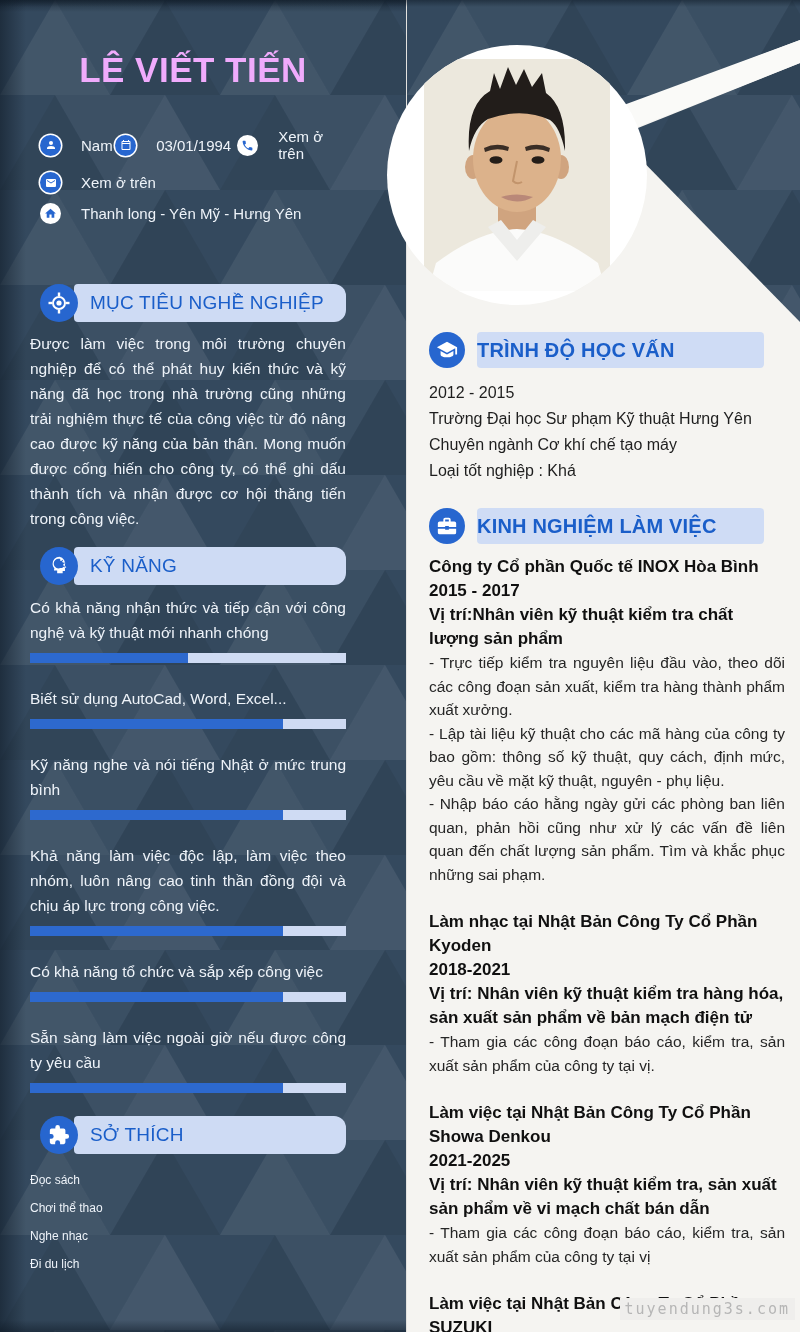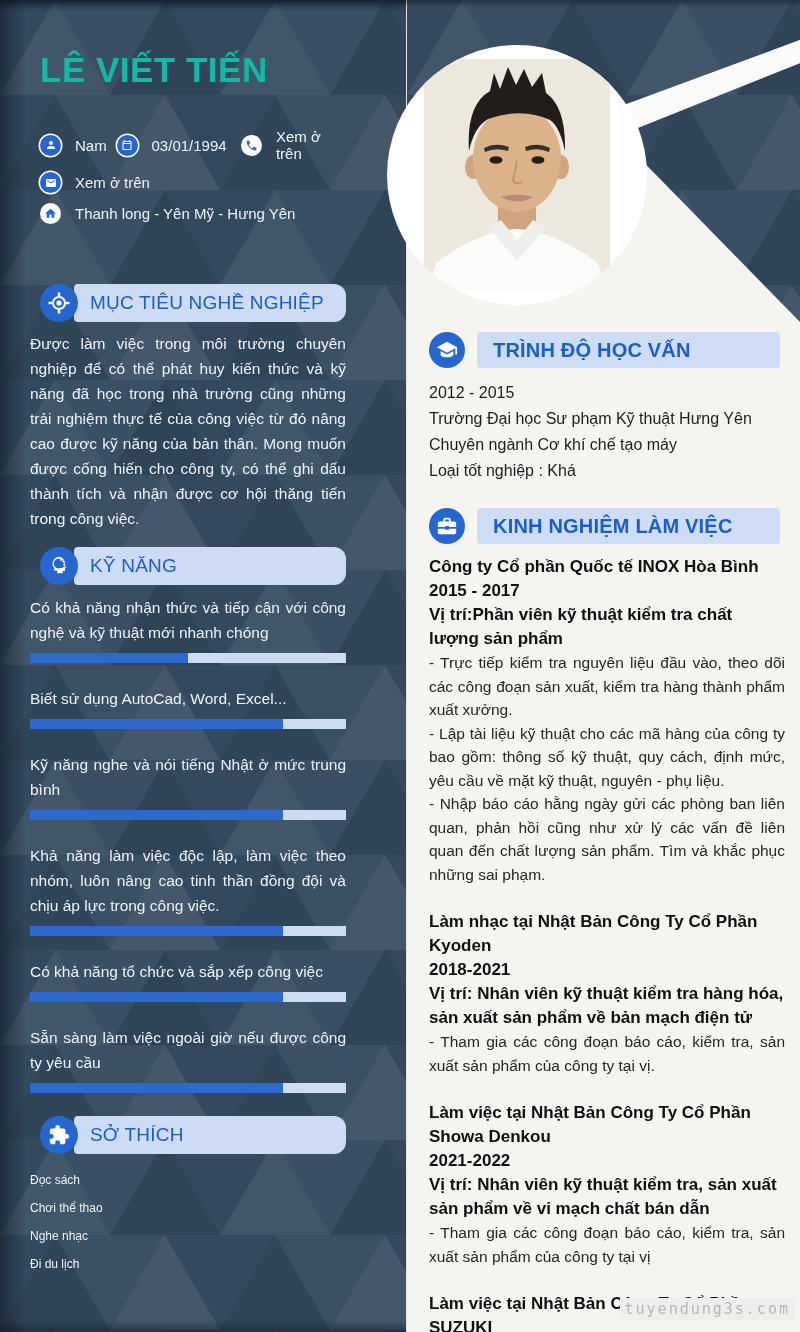--- a/index.html
+++ b/index.html
@@ -9,27 +9,27 @@
   
   .left-panel{position:absolute;left:0;top:0;width:406px;height:100%;background:#34495e;}
   .bg-svg{position:absolute;inset:0;width:100%;height:100%;display:block;}
   .left-panel::before{content:"";position:absolute;inset:0;z-index:1;pointer-events:none;
      background:
        linear-gradient(to right, rgba(13,24,36,.55), rgba(13,24,36,0) 26px),
        linear-gradient(to bottom, rgba(13,24,36,.55), rgba(13,24,36,0) 12px),
        linear-gradient(to top, rgba(13,24,36,.5), rgba(13,24,36,0) 12px);}
   .left-inner{position:relative;z-index:2;padding:0 60px 0 30px;}
 
-  .cv-name{margin:50px 0 0 10px;font-size:35px;font-weight:700;color:#14b8a6;letter-spacing:.5px;}
+  .cv-name{margin:50px 0 0 10px;font-size:35px;font-weight:700;color:#f0abfc;letter-spacing:.5px;text-align:center;}
   .badge{display:inline-block;margin:17px 0 0 10px;background:#2e6bd3;color:#fff;
          font-size:19px;font-weight:600;padding:7px 14px;border-radius:4px;letter-spacing:.3px;}
 
   .contacts{margin:38px 0 0 10px;color:#eef3f9;font-size:15px;}
   .c-row{display:flex;align-items:center;margin-bottom:10px;}
-  .c-item{display:flex;align-items:center;gap:14px;}
+  .c-item{display:flex;align-items:center;gap:20px;}
   .c-item.w1{width:80px;}.c-item.w2{width:130px;}
   .ci{width:21px;height:21px;border-radius:50%;display:flex;align-items:center;justify-content:center;flex:none;}
   .ci.blue{background:#2766cf;box-shadow:0 0 0 1.5px #fff;}
   .ci.white{background:#ffffff;}
   .ci svg{display:block;}
 
   .sec-head{display:flex;align-items:center;margin-left:10px;}
   .disc{width:38px;height:38px;border-radius:50%;background:#2766cf;display:flex;
         align-items:center;justify-content:center;z-index:1;flex:none;}
   .pill{flex:1;height:38px;margin-left:-4px;background:#cedbf4;border-radius:4px 12px 12px 4px;
@@ -53,21 +53,21 @@
   .decor-svg{position:absolute;left:0;top:0;width:393px;height:330px;display:block;}
   .photo-ring{position:absolute;left:-20px;top:45px;width:260px;height:260px;background:#fff;
               border-radius:50%;overflow:hidden;}
   .photo{position:absolute;left:37px;top:14px;width:186px;height:232px;}
 
   .right-content{position:absolute;top:330px;left:0;right:0;padding:2px 15px 0 22px;}
   .r-sec-head{display:flex;align-items:center;}
   .disc-r{width:36px;height:36px;border-radius:50%;background:#2766cf;display:flex;
           align-items:center;justify-content:center;flex:none;}
   .pill-r{width:287px;margin-left:12px;height:36px;background:#cfdcf5;border-radius:4px;
-          display:flex;align-items:center;padding-left:16px;color:#1a5ec9;
+          display:flex;align-items:center;padding-left:0;color:#1a5ec9;
           font-size:20px;font-weight:700;letter-spacing:.2px;}
   .edu-block{margin-top:12px;font-size:16px;line-height:26px;color:#1e1e1e;}
   .sec-exp{margin-top:24px;}
   .jobs{margin-top:11px;}
   .job{margin-bottom:24px;}
   .jb{font-weight:700;color:#101010;font-size:17px;line-height:24px;}
   .jt{font-size:15.5px;line-height:23.5px;color:#262626;text-align:justify;}
 
   .watermark{position:absolute;right:5px;bottom:12px;font-family:"DejaVu Sans Mono",monospace;
              font-size:15px;letter-spacing:2px;color:#b6b6b6;background:#efeeec;padding:2px 5px;}
@@ -306,36 +306,36 @@
               </svg>
           </span>
           <span class="pill-r">KINH NGHIỆM LÀM VIỆC</span>
         </div>
 
         <div class="jobs">
 
           <div class="job">
             <div class="jb">Công ty Cổ phần Quốc tế INOX Hòa Bình</div>
             <div class="jb">2015 - 2017</div>
-            <div class="jb">Vị trí:Phần viên kỹ thuật kiểm tra chất lượng sản phẩm</div>
+            <div class="jb">Vị trí:Nhân viên kỹ thuật kiểm tra chất lượng sản phẩm</div>
             <div class="jt">- Trực tiếp kiểm tra nguyên liệu đầu vào, theo dõi các công đoạn sản xuất, kiểm tra hàng thành phẩm xuất xưởng.</div>
             <div class="jt">- Lập tài liệu kỹ thuật cho các mã hàng của công ty bao gồm: thông số kỹ thuật, quy cách, định mức, yêu cầu về mặt kỹ thuật, nguyên - phụ liệu.</div>
             <div class="jt">- Nhập báo cáo hằng ngày gửi các phòng ban liên quan, phản hồi cũng như xử lý các vấn đề liên quan đến chất lượng sản phẩm. Tìm và khắc phục những sai phạm.</div>
           </div>
 
           <div class="job">
             <div class="jb">Làm nhạc tại Nhật Bản Công Ty Cổ Phần Kyoden</div>
             <div class="jb">2018-2021</div>
             <div class="jb">Vị trí: Nhân viên kỹ thuật kiểm tra hàng hóa, sản xuất sản phẩm về bản mạch điện tử</div>
             <div class="jt">- Tham gia các công đoạn báo cáo, kiểm tra, sản xuất sản phẩm của công ty tại vị.</div>
           </div>
 
           <div class="job">
             <div class="jb">Làm việc tại Nhật Bản Công Ty Cổ Phần Showa Denkou</div>
-            <div class="jb">2021-2022</div>
+            <div class="jb">2021-2025</div>
             <div class="jb">Vị trí: Nhân viên kỹ thuật kiểm tra, sản xuất sản phẩm về vi mạch chất bán dẫn</div>
             <div class="jt">- Tham gia các công đoạn báo cáo, kiểm tra, sản xuất sản phẩm của công ty tại vị</div>
           </div>
 
           <div class="job">
             <div class="jb">Làm việc tại Nhật Bản Công Ty Cổ Phần SUZUKI</div>
             <div class="jb">2022-2024</div>
             <div class="jb">Vị trí: Nhân viên kỹ thuật kiểm tra hàng hóa, sản xuất sản phẩm về bộ phận xe hơi.</div>
 
           </div>

